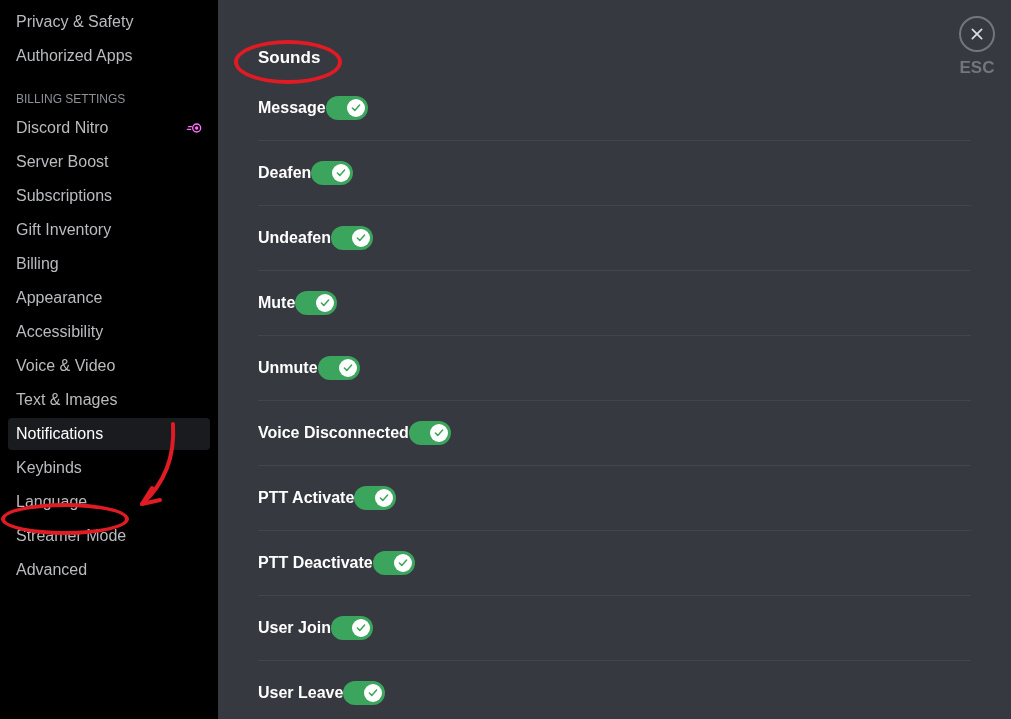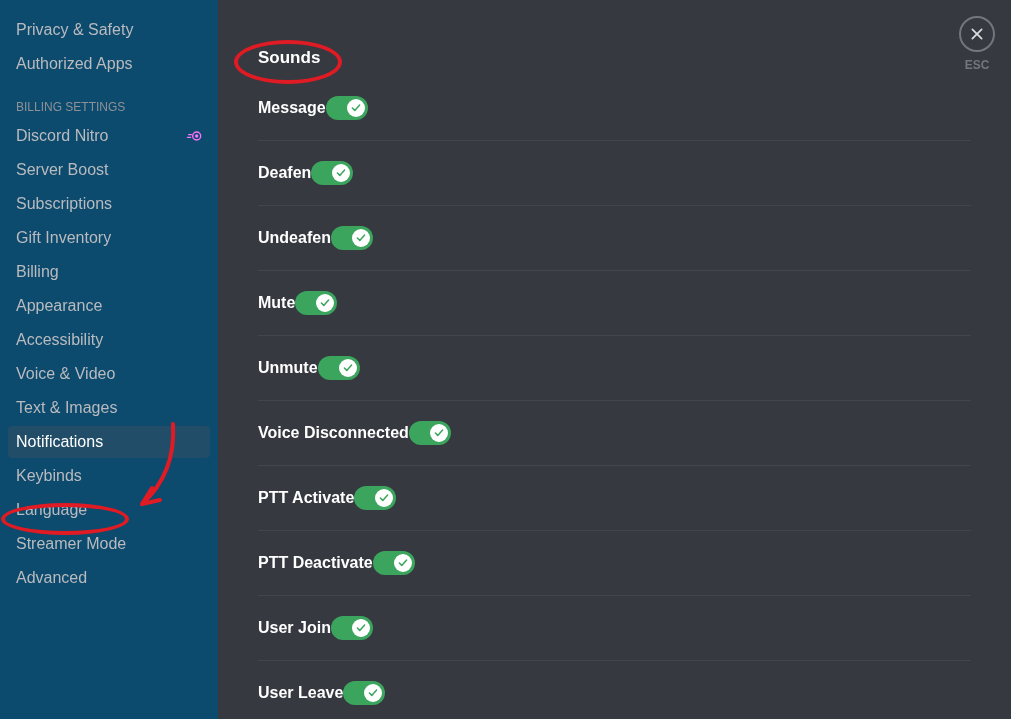--- a/index.html
+++ b/index.html
@@ -9,22 +9,22 @@
     overflow: hidden;
     font-family: -apple-system, BlinkMacSystemFont, "Segoe UI", Helvetica, Arial, sans-serif;
     background: #36393f;
     color: #dcddde;
   }
   .app { display: flex; width: 100%; height: 100%; }
 
   
   .sidebar {
     width: 218px;
-    background: #0c4a6e;
-    padding: 12px 8px;
+    background: #000000;
+    padding: 4px 8px;
     height: 100%;
     overflow-y: hidden;
   }
   .sidebar-item {
     display: flex;
     align-items: center;
     justify-content: space-between;
     padding: 7px 8px;
     border-radius: 4px;
     color: #b9bbbe;
@@ -102,21 +102,21 @@
   }
   .close-btn {
     width: 36px; height: 36px;
     border: 2px solid #72767d;
     border-radius: 50%;
     display: flex; align-items: center; justify-content: center;
     cursor: pointer;
   }
   .close-btn svg { width: 16px; height: 16px; stroke: #dcddde; }
   .esc-label {
-    font-size: 12px;
+    font-size: 17px;
     color: #72767d;
     margin-top: 6px;
     font-weight: 600;
   }
 
   
   .anno {
     position: absolute;
     border: 4px solid #e01b24;
     border-radius: 50%;

